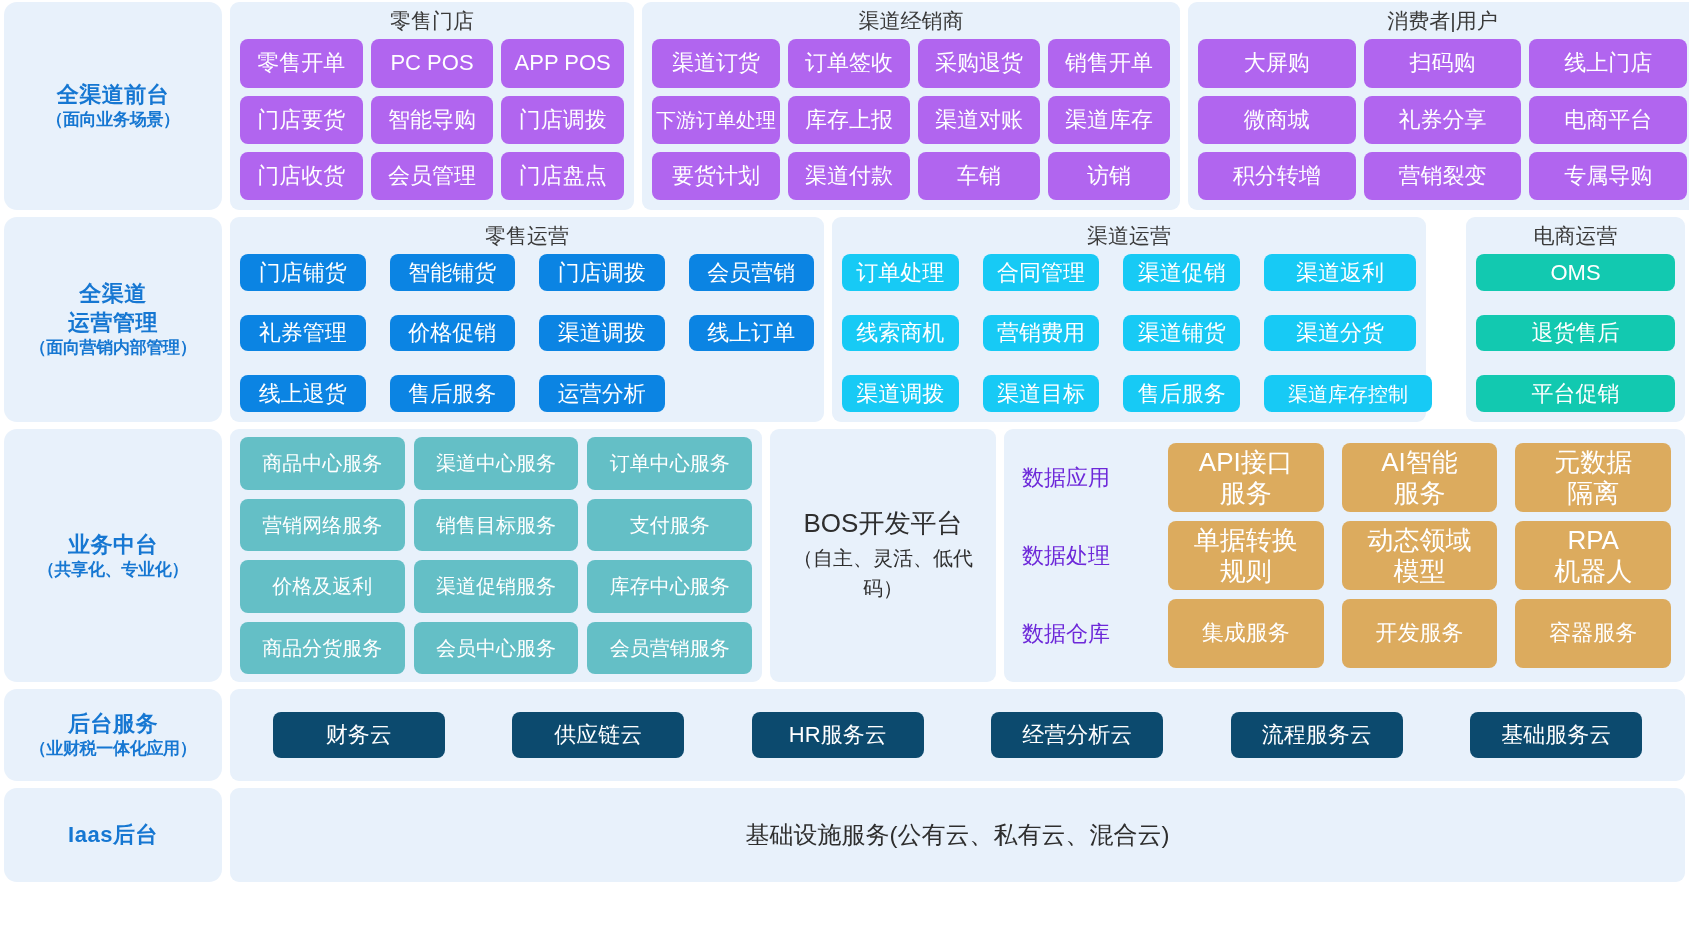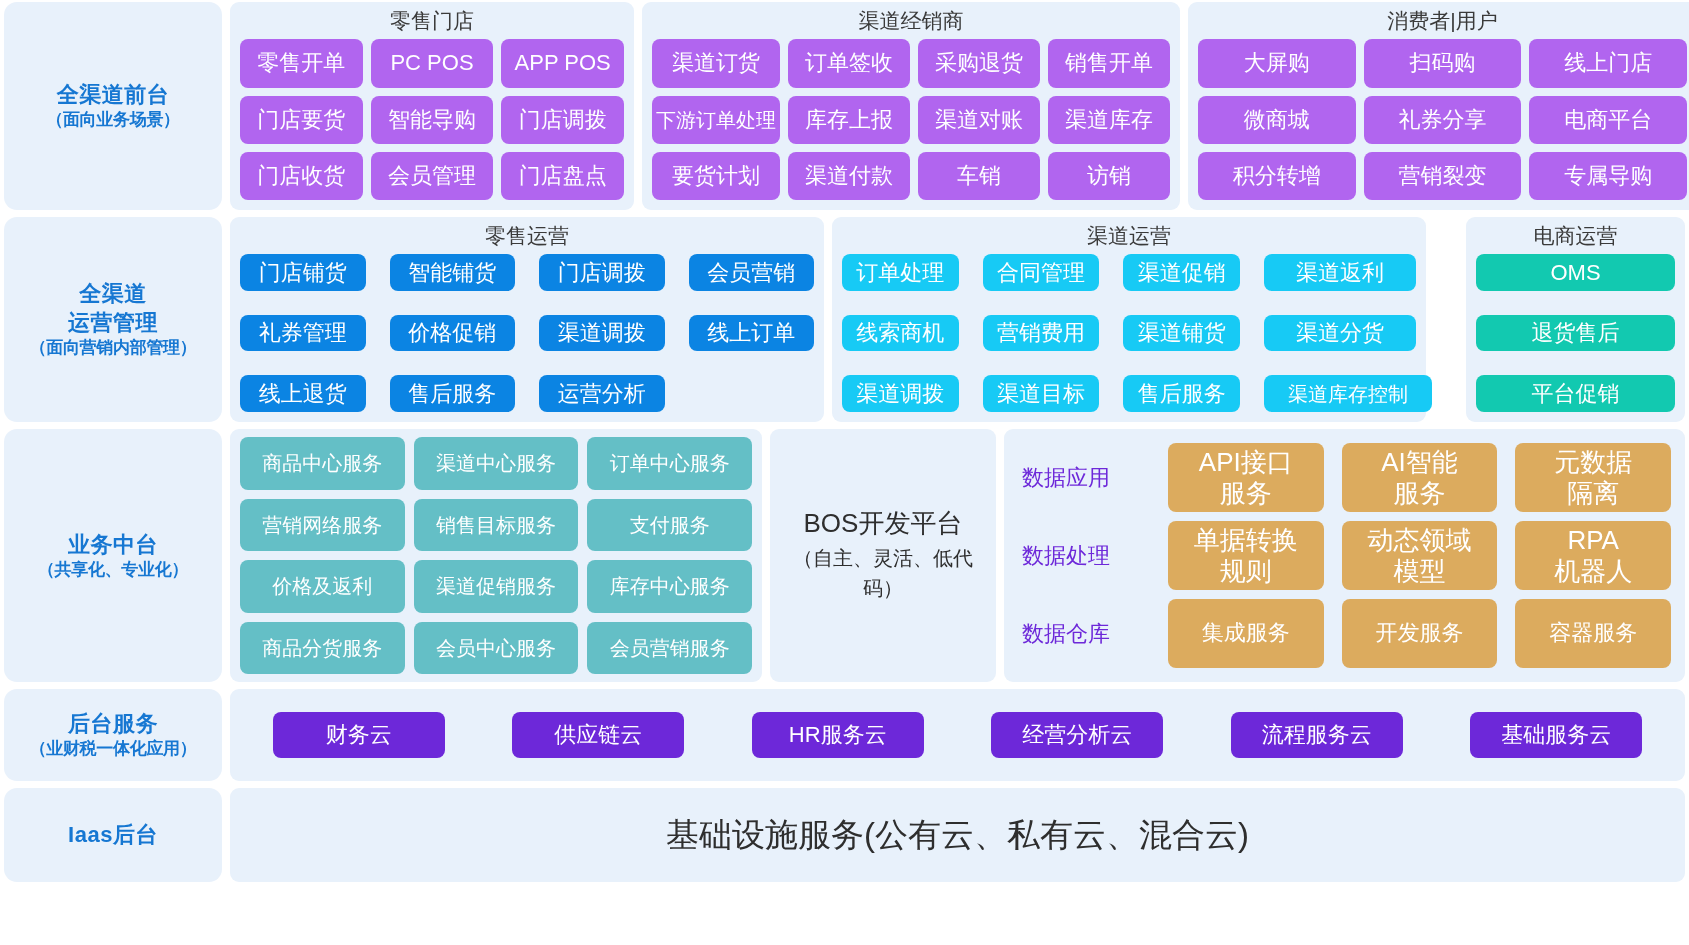--- a/index.html
+++ b/index.html
@@ -57,21 +57,21 @@
   }
   .pill.two-line { flex-direction: column; font-size: 26px; line-height: 1.18; }
 
   
   .c-purple { background: #b165ef; }
   .c-blue   { background: #0b84e3; }
   .c-cyan   { background: #17caf5; }
   .c-teal   { background: #12c9b0; }
   .c-seafoam{ background: #64bfc6; }
   .c-sand   { background: #dcab5e; }
-  .c-skyblue{ background: #6d28d9; }
+  .c-skyblue{ background: #0c4a6e; }
 
   
   .row1 { height: 208px; }
   .row1 .panel { padding-top: 4px; }
   .row1 .grid { grid-template-rows: repeat(3, 1fr); gap: 8px; }
   .row1 .pill { height: 100%; }
   .p-retail   { flex: 0 0 404px; }
   .p-channel  { flex: 0 0 538px; }
   .p-consumer { flex: 0 0 509px; }
   .p-retail   .grid { grid-template-columns: repeat(3, 1fr); }
@@ -118,21 +118,21 @@
   .row4 { height: 92px; }
   .p-backend { flex: 1 1 auto; display: flex; align-items: center; justify-content: center; padding: 0 14px; }
   .backend-list { display: flex; width: 100%; justify-content: space-around; align-items: center; gap: 10px; }
   .backend-list .pill { height: 46px; min-width: 172px; font-size: 22px; }
 
   
   .row5 { height: 94px; }
   .p-iaas {
     flex: 1 1 auto;
     align-items: center; justify-content: center;
-    text-align: left; font-size: 33px; color: #2e2e2e;
+    text-align: left; font-size: 24px; color: #2e2e2e;
     padding: 0 10px;
   }
 </style>
 </head>
 <body>
 
 <div id="root">
 
   <div class="band row1">
     <div class="label-card">

